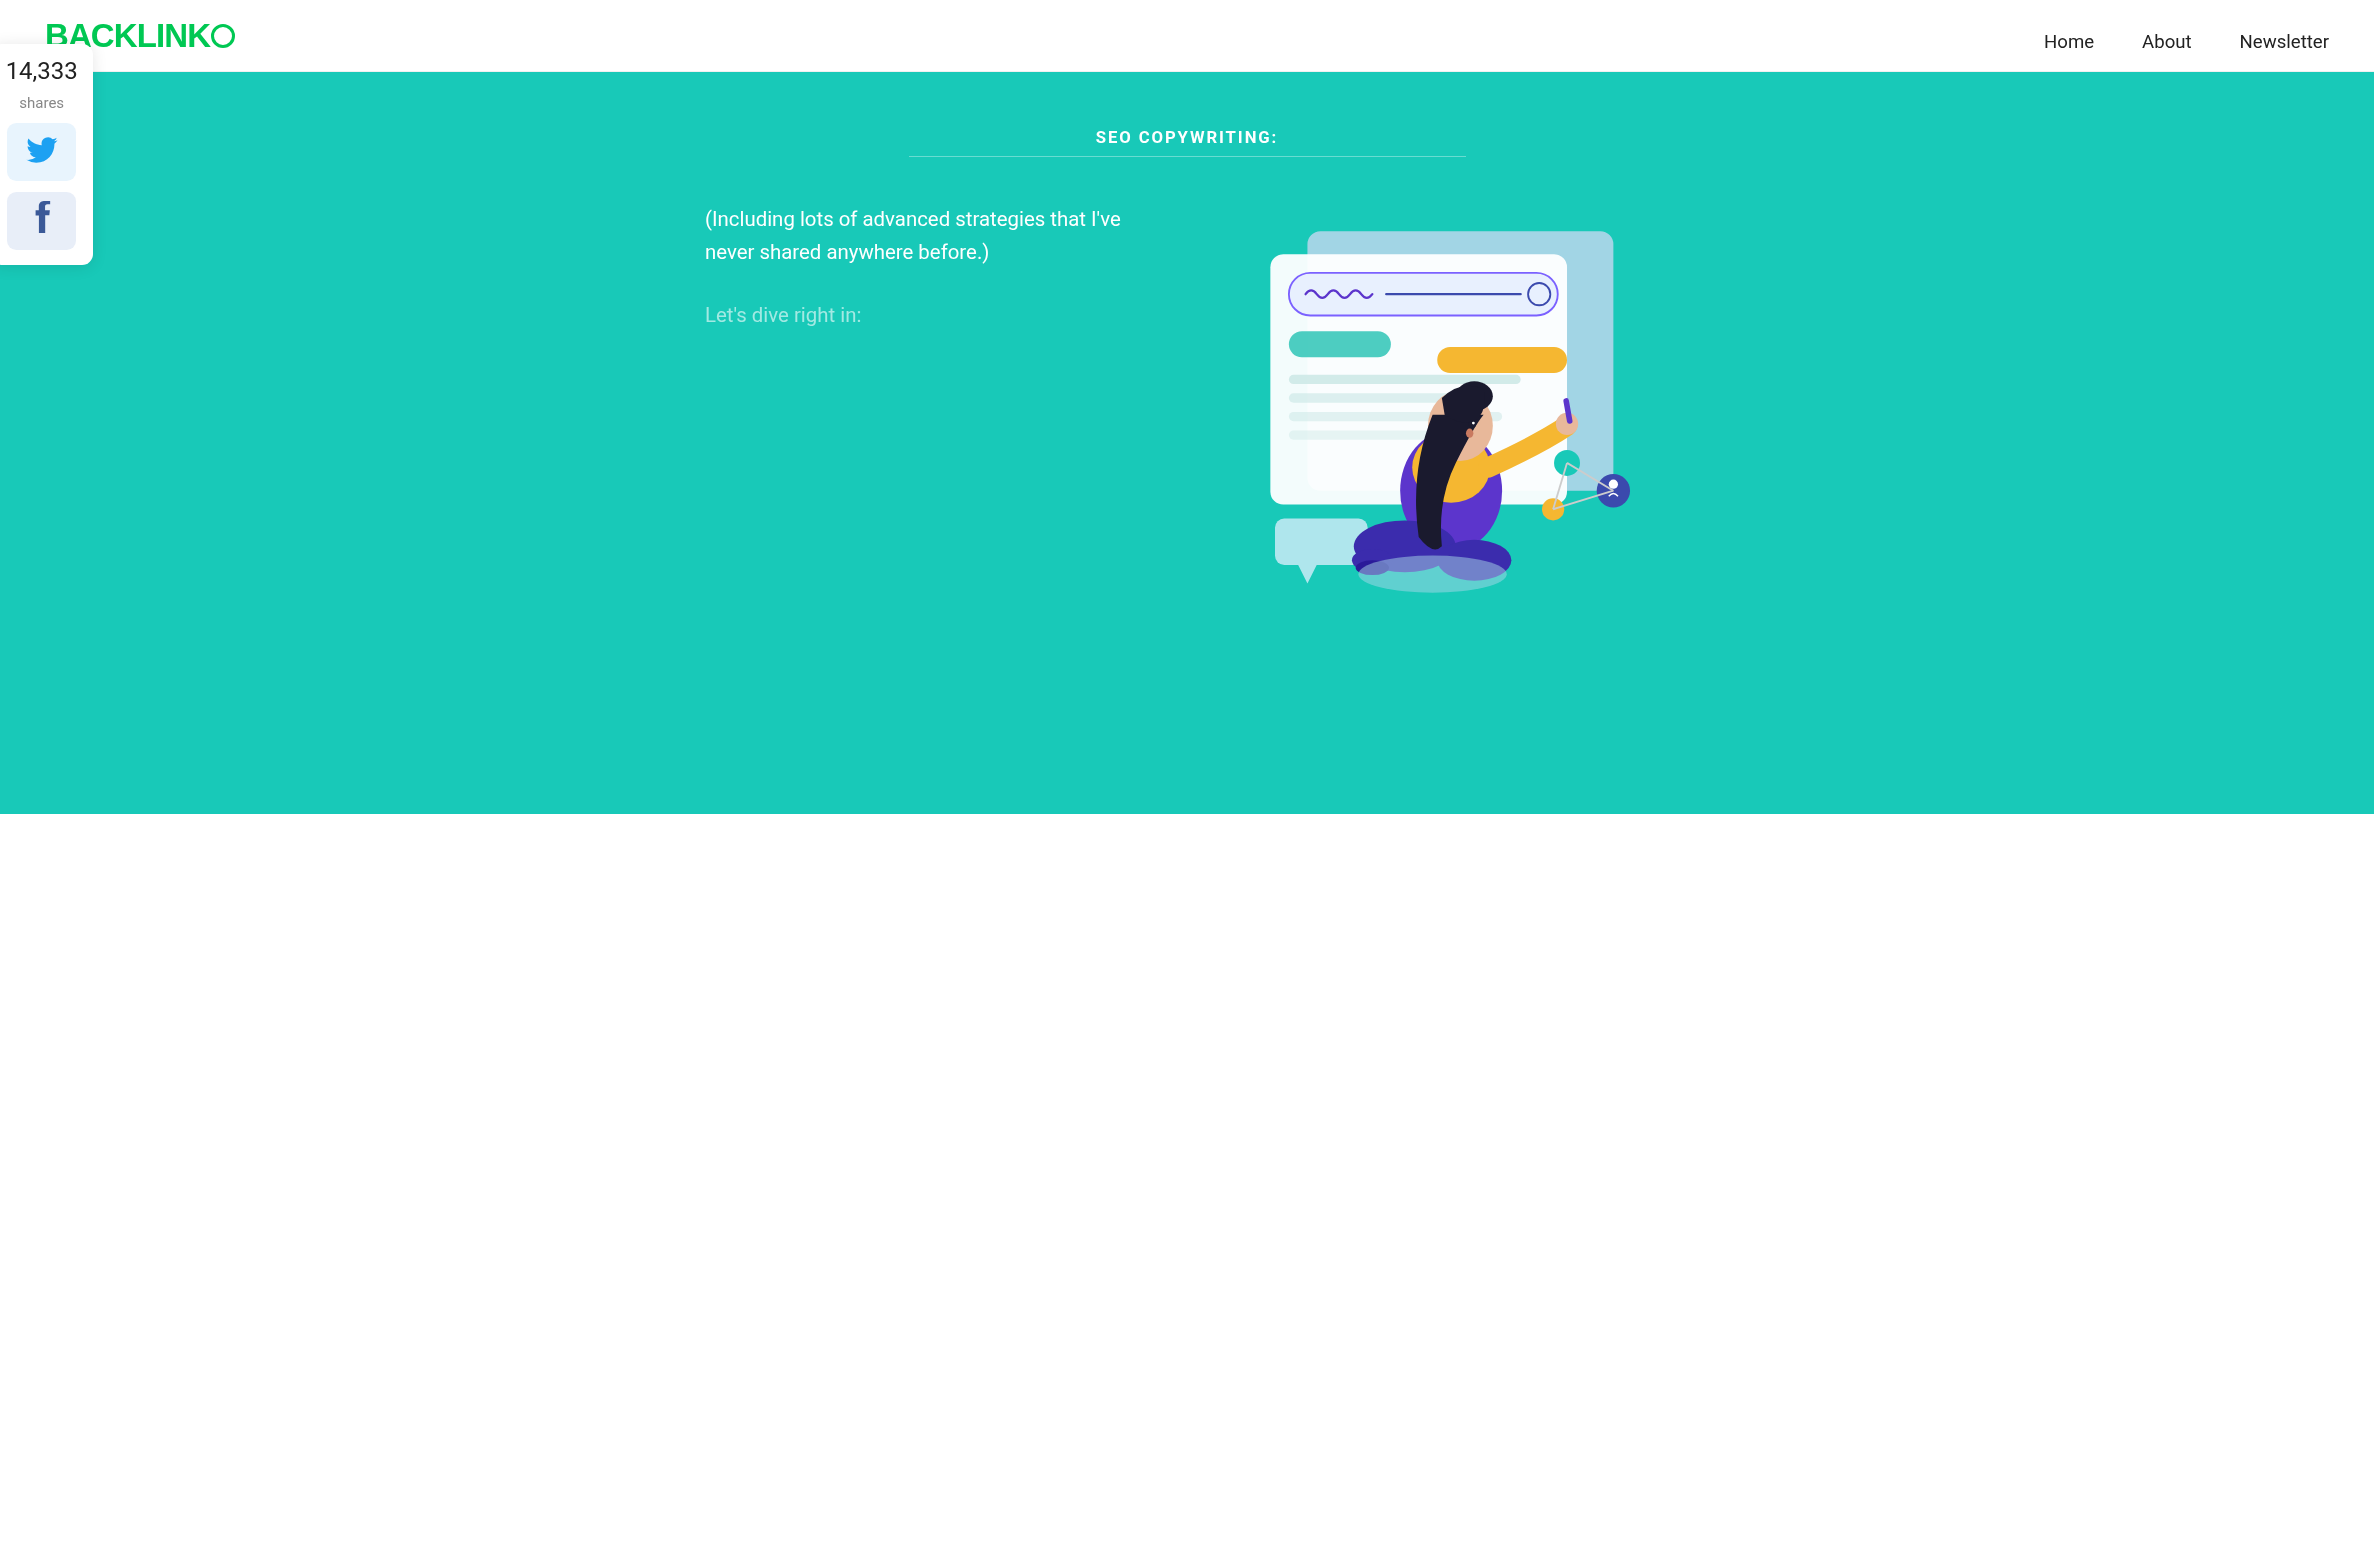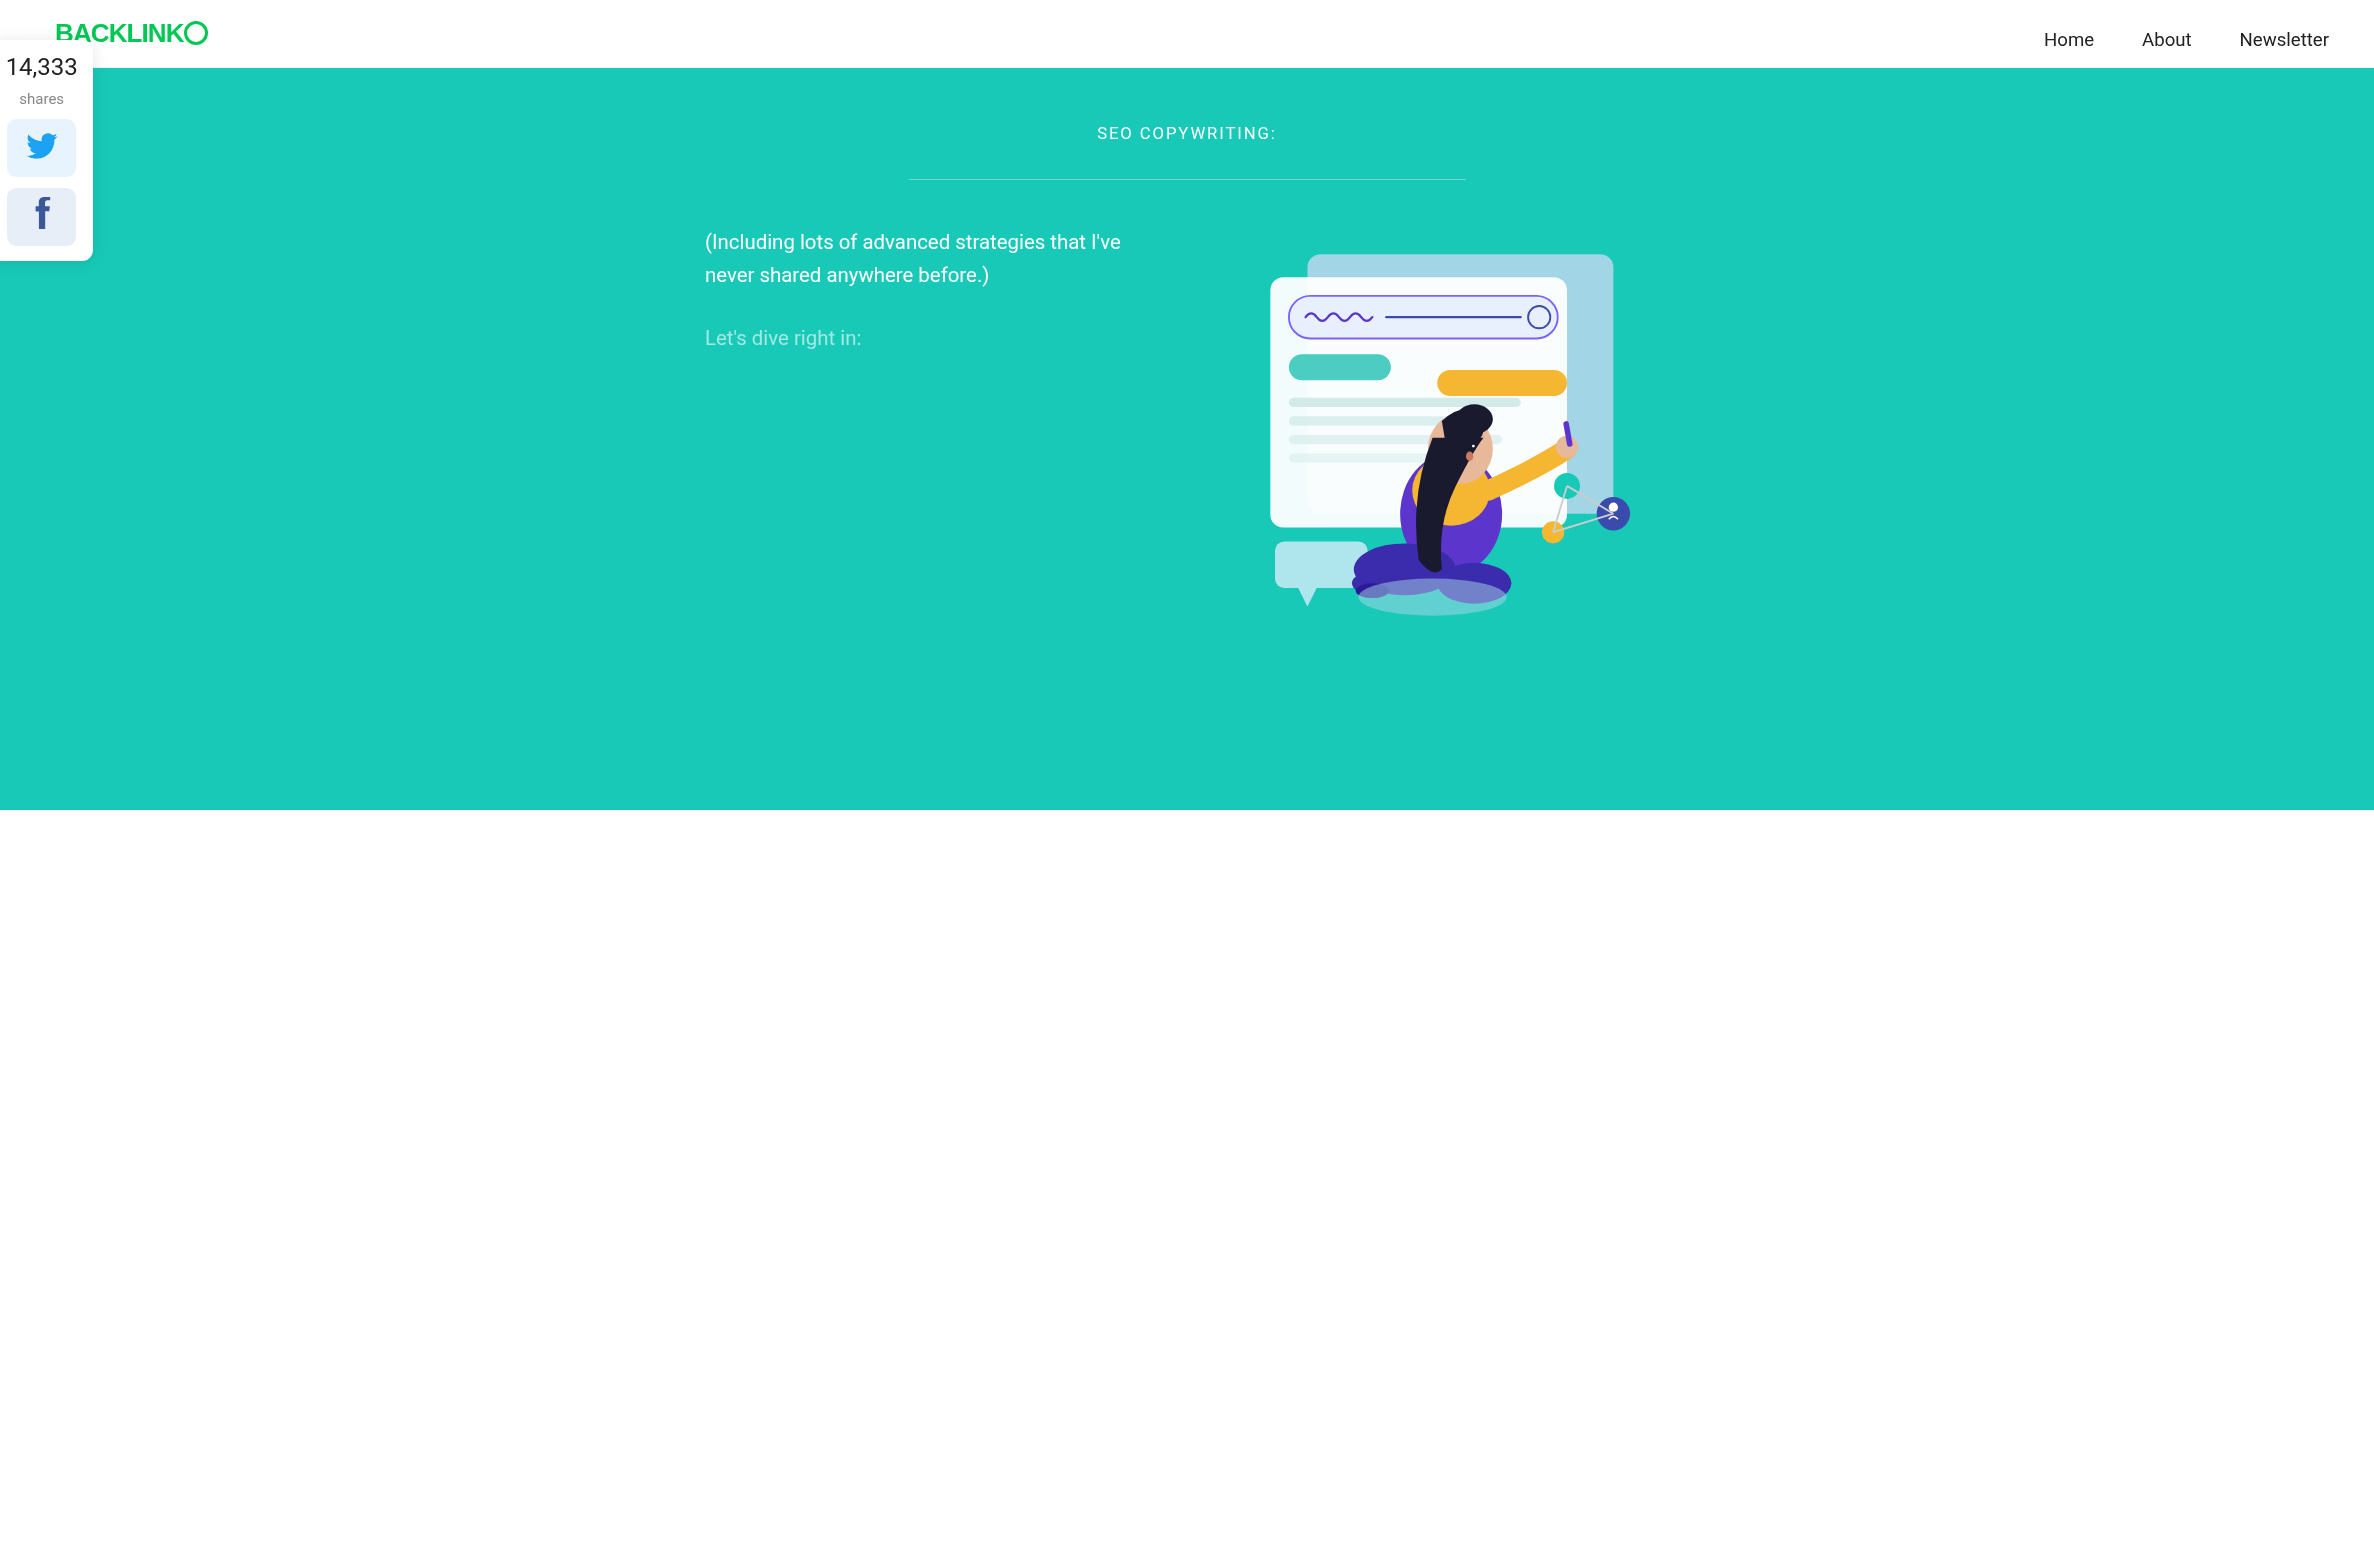--- a/index.html
+++ b/index.html
@@ -23,26 +23,25 @@
       justify-content: space-between;
       border-bottom: 0.9px solid #f0f0f0;
     }
 
     .logo {
       display: flex;
       align-items: center;
     }
 
     .logo-text {
-      font-size: 26px;
+      font-size: 33px;
       font-weight: 900;
       color: #00c853;
       letter-spacing: -0.9px;
       font-family: 'Arial Black', sans-serif;
-      margin-left: 10px;
     }
 
     .logo-o {
       display: inline-block;
       width: 24px;
       height: 24px;
       border: 3.7px solid #00c853;
       border-radius: 50%;
       vertical-align: middle;
       margin-left: 0.9px;
@@ -73,25 +72,25 @@
       min-height: 742px;
       position: relative;
       padding: 56px 74px 56px;
       display: flex;
       flex-direction: column;
       align-items: center;
     }
 
     .hero-label {
       font-size: 16.7px;
-      font-weight: 400;
+      font-weight: 700;
       color: #fff;
       letter-spacing: 1.9px;
       text-transform: uppercase;
-      margin-bottom: 36px;
+      margin-bottom: 9px;
       text-align: right;
     }
 
     .hero-title {
       font-size: 70px;
       font-weight: 300;
       color: #fff;
       text-align: center;
       margin-bottom: 28px;
       line-height: 1.1;

